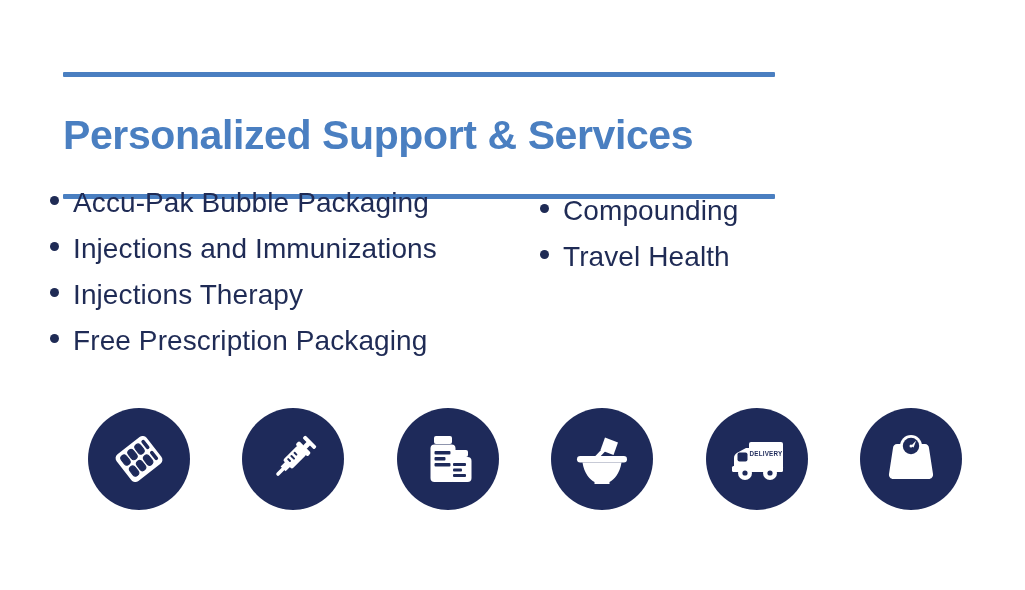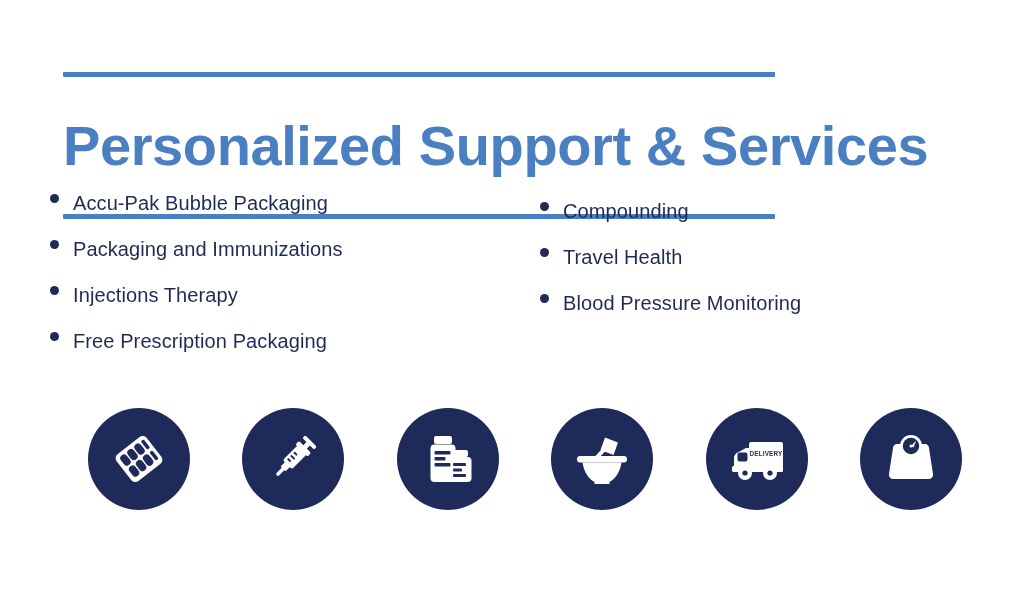--- a/index.html
+++ b/index.html
@@ -29,21 +29,21 @@
   }
   .rule {
     width: 100%;
     height: 5px;
     background: #4a7fc1;
     border-radius: 1px;
   }
   .rule-top { margin-bottom: 0; }
   .rule-bottom { margin-top: 0; }
   .page-title {
-    font-size: 56px;
+    font-size: 41px;
     font-weight: bold;
     color: #4a7fc1;
     letter-spacing: -0.4px;
     line-height: 62px;
     height: 62px;
     white-space: nowrap;
     font-family: "Liberation Sans", sans-serif;
   }
 
   
@@ -76,21 +76,21 @@
     width: 9px;
     height: 9px;
     border-radius: 50%;
     background: #1f2b55;
     margin-right: 14px;
     flex: 0 0 auto;
     position: relative;
     top: -7px;
   }
   .service-label {
-    font-size: 20px;
+    font-size: 28px;
     color: #1f2b55;
     letter-spacing: 0.1px;
   }
 
   
   .icon-row {
     position: absolute;
     left: 88px;
     top: 408px;
     width: 874px;
@@ -125,44 +125,40 @@
 
   <div class="services-columns">
 
     <div class="services-col col-left">
       <div class="service-item">
         <span class="bullet"></span>
         <span class="service-label">Accu-Pak Bubble Packaging</span>
       </div>
       <div class="service-item">
         <span class="bullet"></span>
-        <span class="service-label">Packaging and Immunizations</span>
+        <span class="service-label">Injections and Immunizations</span>
       </div>
       <div class="service-item">
         <span class="bullet"></span>
         <span class="service-label">Injections Therapy</span>
       </div>
       <div class="service-item">
         <span class="bullet"></span>
         <span class="service-label">Free Prescription Packaging</span>
       </div>
     </div>
 
     <div class="services-col col-right">
       <div class="service-item">
         <span class="bullet"></span>
         <span class="service-label">Compounding</span>
       </div>
       <div class="service-item">
         <span class="bullet"></span>
         <span class="service-label">Travel Health</span>
-      </div>
-      <div class="service-item">
-        <span class="bullet"></span>
-        <span class="service-label">Blood Pressure Monitoring</span>
       </div>
     </div>
 
   </div>
 
   <div class="icon-row">
 
     <div class="icon-circle">
       <span>
         <svg width="62" height="62" viewBox="0 0 62 62" aria-hidden="true">

